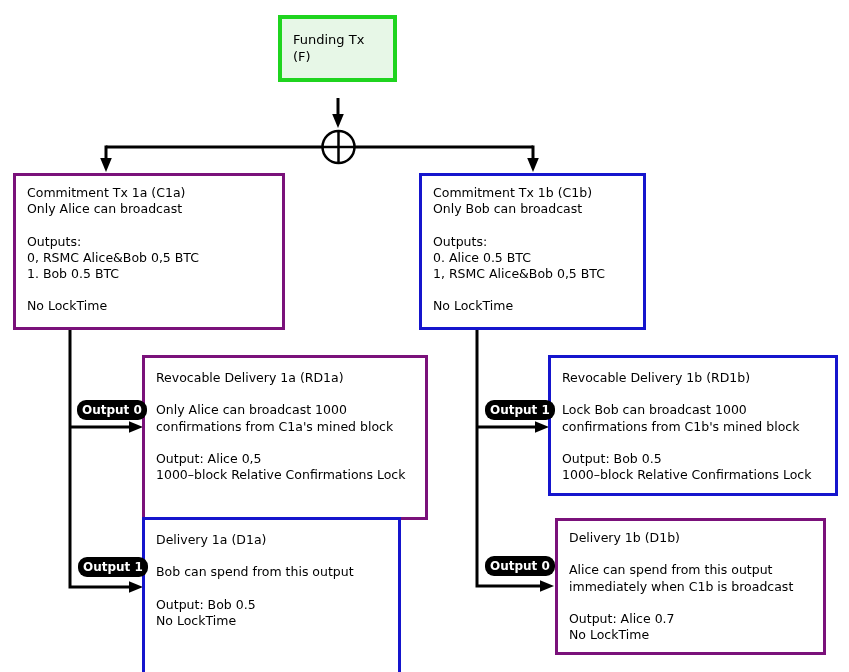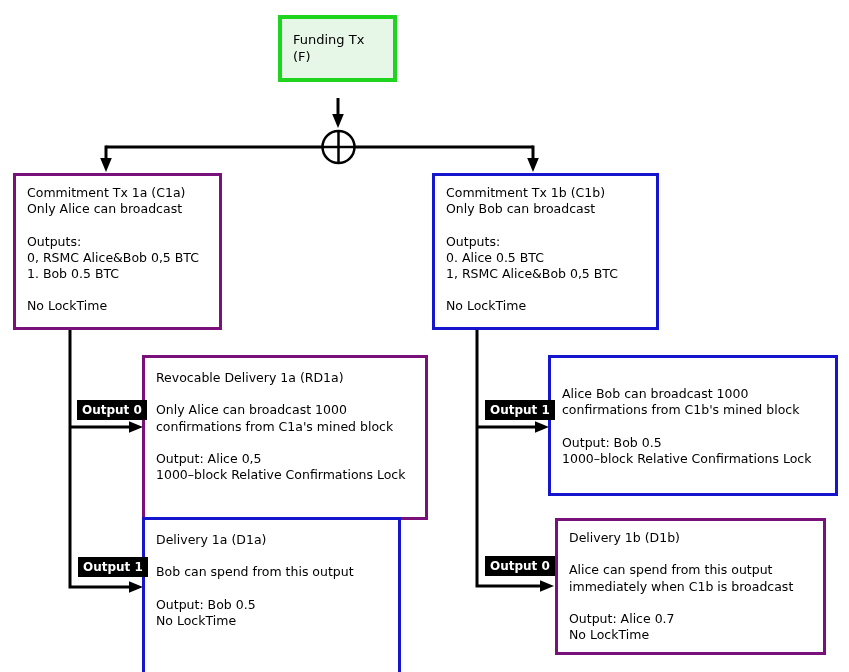--- a/index.html
+++ b/index.html
@@ -31,20 +31,21 @@
   .tline{min-height:16.2px;white-space:pre;}
   .badge{
     position:absolute;
     background:var(--badgebg,#000);
     color:var(--badgefg,#fff);
     font-weight:bold;
     font-size:12px;
     line-height:18px;
     padding:1px 5px;
     white-space:nowrap;
+    border-radius:9px;
   }
 </style>
 </head>
 <body>
 
 <div id="canvas" style="--green: #1fd41f; --greenfill: #e7f7e7; --purple: #7a117a; --blue: #1515cd; --badgebg: #000000; --badgefg: #ffffff;">
 
   <svg id="connector-layer" viewBox="0 0 849 672" xmlns="http://www.w3.org/2000/svg">
 
     <line x1="338" y1="98" x2="338" y2="116" stroke="black" stroke-width="3"></line>
@@ -72,32 +73,32 @@
     <polygon points="554,586 540,580.2 540,591.8" fill="black"></polygon>
 
     <line x1="477" y1="427" x2="536" y2="427" stroke="black" stroke-width="3"></line>
     <polygon points="549,427 535,421.2 535,432.8" fill="black"></polygon>
   </svg>
 
   <div class="box green" style="left:278px;top:15px;width:119px;height:67px;">
     <span>Funding Tx (F)</span>
   </div>
 
-  <div class="box purple" style="left:13px;top:173px;width:209px;height:157px;">
+  <div class="box purple" style="left:13px;top:173px;width:272px;height:157px;">
     <div class="tline">Commitment Tx 1a (C1a)</div>
     <div class="tline">Only Alice can broadcast</div>
     <div class="tline"></div>
     <div class="tline">Outputs:</div>
     <div class="tline">0, RSMC Alice&amp;Bob 0,5 BTC</div>
     <div class="tline">1. Bob 0.5 BTC</div>
     <div class="tline"></div>
     <div class="tline">No LockTime</div>
   </div>
 
-  <div class="box blue" style="left:419px;top:173px;width:227px;height:157px;margin-left:13px;">
+  <div class="box blue" style="left:419px;top:173px;width:227px;height:157px;">
     <div class="tline">Commitment Tx 1b (C1b)</div>
     <div class="tline">Only Bob can broadcast</div>
     <div class="tline"></div>
     <div class="tline">Outputs:</div>
     <div class="tline">0. Alice 0.5 BTC</div>
     <div class="tline">1, RSMC Alice&amp;Bob 0,5 BTC</div>
     <div class="tline"></div>
     <div class="tline">No LockTime</div>
   </div>
 
@@ -105,22 +106,23 @@
     <div class="tline">Revocable Delivery 1a (RD1a)</div>
     <div class="tline"></div>
     <div class="tline">Only Alice can broadcast 1000</div>
     <div class="tline">confirmations from C1a's mined block</div>
     <div class="tline"></div>
     <div class="tline">Output: Alice 0,5</div>
     <div class="tline">1000–block Relative Confirmations Lock</div>
   </div>
 
   <div class="box blue" style="left:548px;top:355px;width:290px;height:141px;padding-top:12px;">
+    <div class="tline">Revocable Delivery 1b (RD1b)</div>
     <div class="tline"></div>
-    <div class="tline">Alice Bob can broadcast 1000</div>
+    <div class="tline">Lock Bob can broadcast 1000</div>
     <div class="tline">confirmations from C1b's mined block</div>
     <div class="tline"></div>
     <div class="tline">Output: Bob 0.5</div>
     <div class="tline">1000–block Relative Confirmations Lock</div>
   </div>
 
   <div class="box blue" style="left:142px;top:517px;width:259px;height:168px;padding-top:12px;">
     <div class="tline">Delivery 1a (D1a)</div>
     <div class="tline"></div>
     <div class="tline">Bob can spend from this output</div>

